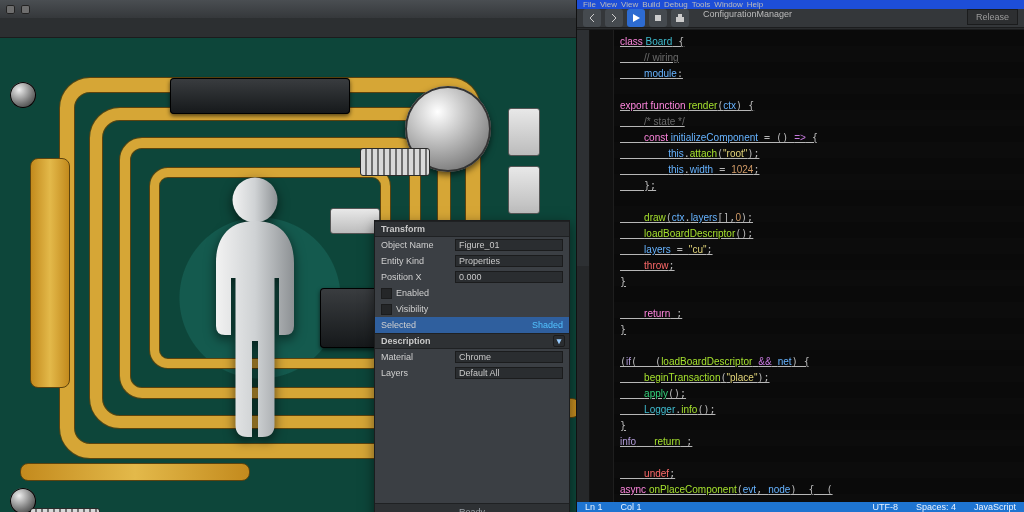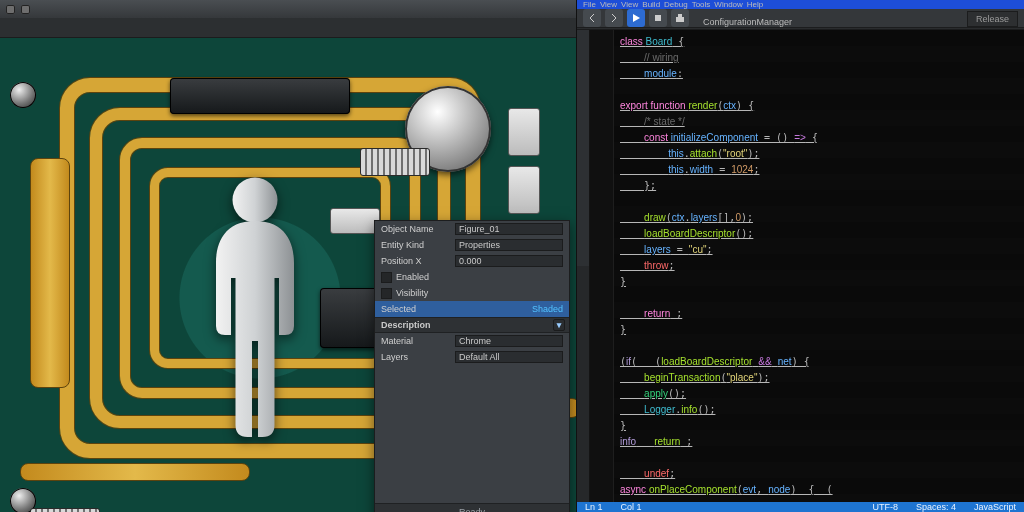--- a/index.html
+++ b/index.html
@@ -45,21 +45,21 @@
   .insp-row .k{ flex:0 0 70px; color:#cfcfcf; white-space:nowrap; overflow:hidden;}
   .insp-row .v{ flex:1; background:#2a2d30; height:12px; border:1px solid #1b1c1d; padding:0 3px; white-space:nowrap; overflow:hidden;}
   .insp-row .chk{ width:11px;height:11px;border:1px solid #1b1c1d;background:#242628;}
   .insp-row .tag{ color:#52c2ff;}
   .insp-foot{ margin-top:auto; height:16px; background:#2e3134; border-top:1px solid #1f2123; text-align:center; line-height:16px; color:#9aa0a6;}
   .insp-collapse{position:absolute;right:4px;width:12px;height:12px;border:1px solid #1b1c1d;background:#2a2d30;color:#9cf;font-size:9px;line-height:10px;text-align:center;border-radius:2px;}
 
   
   .right-pane{ flex:1; height:512px; background:#232323; display:flex; flex-direction:column; border-left:1px solid #111;}
   .rp-menubar{ height:14px; background:#1d4ed8; color:#bbb; font-size:8px; padding:0 6px; display:flex; gap:4px; align-items:center;}
-  .rp-toolbar{ height:24px; background:#34373a; border-bottom:1px solid #1c1d1e; display:flex; align-items:flex-end; padding:0 6px; gap:4px;}
+  .rp-toolbar{ height:24px; background:#34373a; border-bottom:1px solid #1c1d1e; display:flex; align-items:flex-start; padding:0 6px; gap:4px;}
   .tb-btn{ width:18px;height:18px;border-radius:3px;background:#454a4f;display:flex;align-items:center;justify-content:center;}
   .tb-btn.accent{ background:#2d6bd1;}
   .tb-text{ font-size:9px; color:#bbb; margin-left:10px;}
   .rp-toolbar .right{ margin-left:auto; font-size:9px; color:#9b9b9b; background:#2d2f31; padding:2px 8px; border:1px solid #1b1c1d;}
   .rp-tabstrip{ height:14px; background:#2a2c2e; border-bottom:1px solid #1b1c1d;}
 
   .editor-wrap{ flex:1; position:relative; background:#0a0a0a; display:flex;}
   .editor-vtab { display:flex; flex-direction:column; gap:0;}
   .editor-vtab div{ width:13px; height:100%; background:#2d3033; border-right:1px solid #141414;}
   .editor-vtab div + div{ background:#26282a;}
@@ -132,20 +132,23 @@
                    37 70 37 168 Q37 176 45 176 L48 176 48 112
                    52 112 52 176 55 176 Q63 176 63 168 L63 70
                    66 70 66 108 70 108 Q76 108 76 102 L76 60
                    C76 46 70 32 50 32 Z" fill="url(#m)"></path>
         </svg>
       </div>
     </div>
 
     <div class="inspector">
 
+      <div class="insp-row section">
+        <span>Transform</span>
+      </div>
       <div class="insp-row">
         <span class="k">Object Name</span>
         <span class="v">Figure_01</span>
       </div>
       <div class="insp-row">
         <span class="k">Entity Kind</span>
         <span class="v">Properties</span>
       </div>
       <div class="insp-row">
         <span class="k">Position X</span>

